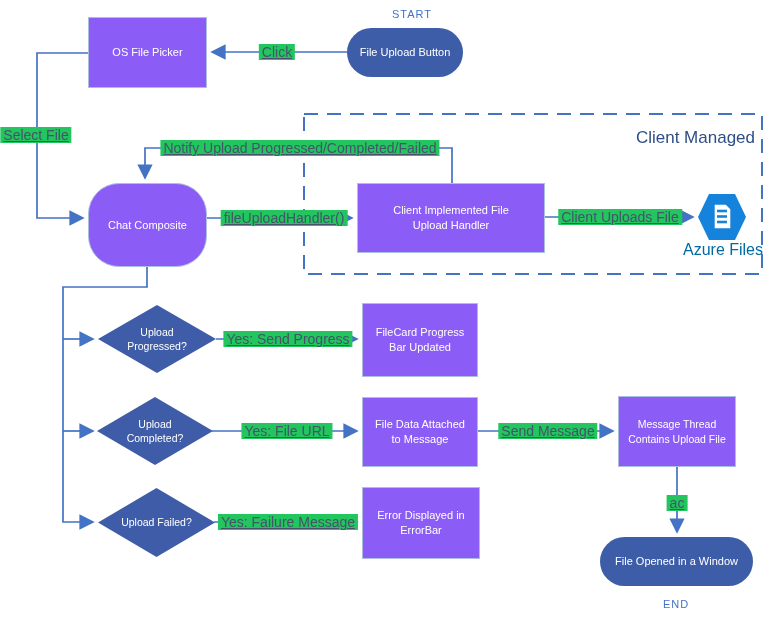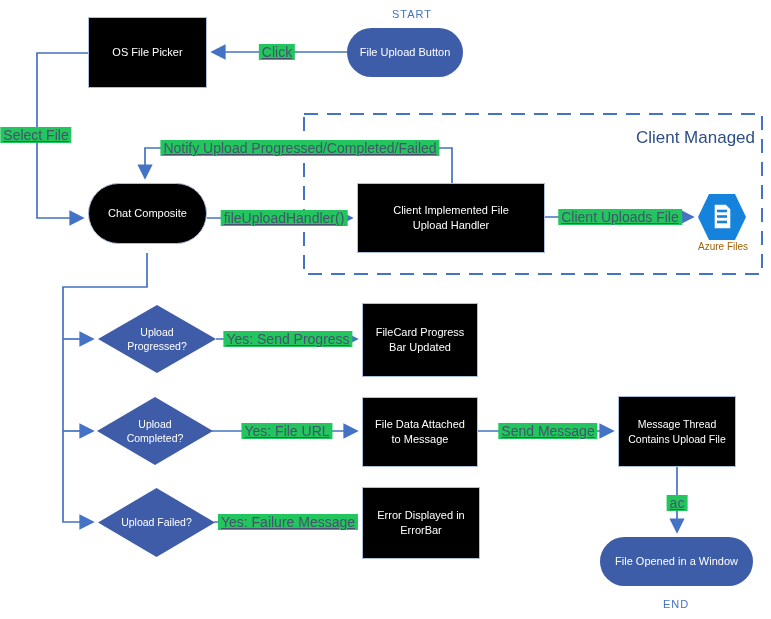--- a/index.html
+++ b/index.html
@@ -1,31 +1,31 @@
 <!DOCTYPE html>
 <html><head>
 <meta charset="utf-8">
 <style>
   html,body{margin:0;padding:0;background:#fff;}
   body{font-family:"Liberation Sans","DejaVu Sans",sans-serif;}
   .canvas{position:relative;width:771px;height:619px;background:#fff;overflow:hidden;}
   .lines{position:absolute;left:0;top:0;z-index:0;}
   .node{position:absolute;display:flex;align-items:center;justify-content:center;
         text-align:center;color:#fff;z-index:2;box-sizing:border-box;line-height:1.35;}
-  .box{background:#000000;border:1.5px solid #adbedf;font-size:11px;padding:2px 6px;}
+  .box{background:#8b5cf6;border:1.5px solid #adbedf;font-size:11px;padding:2px 6px;}
   .pill{background:#3e5da8;border-radius:25px;font-size:11px;padding:2px 8px;}
   .diamond{background:#3e5ca7;clip-path:polygon(50% 0,100% 50%,50% 100%,0 50%);
            font-size:10.5px;padding:6px 18px;}
   .edge-label{position:absolute;transform:translate(-50%,-50%);background:#22c55e;
               color:#44546a;font-size:14px;white-space:nowrap;z-index:3;padding:0 3px;text-decoration:underline;}
   .terminal-label{position:absolute;transform:translate(-50%,-50%);color:#4472c4;
                   font-size:11px;letter-spacing:1px;white-space:nowrap;z-index:3;}
   .container-label{position:absolute;color:#2e4e85;font-size:17px;white-space:nowrap;z-index:3;}
-  .azure-label{position:absolute;transform:translateX(-50%);color:#a16207;
-               font-size:10px;white-space:nowrap;z-index:3;}
+  .azure-label{position:absolute;transform:translateX(-50%);color:#0369a1;
+               font-size:16px;white-space:nowrap;z-index:3;}
   .azure-icon{position:absolute;z-index:2;}
 </style>
 </head>
 <body>
 
 <div class="canvas">
 
   <svg class="lines" width="771" height="619" viewBox="0 0 771 619">
     <defs>
       <marker id="arr" markerWidth="10" markerHeight="9" refX="8" refY="4.5" orient="auto">
@@ -56,21 +56,21 @@
       <path d="M214,522 L357,522" marker-end="url(#arr)"></path>
 
       <path d="M677,467 L677,532" marker-end="url(#arr)"></path>
     </g>
   </svg>
 
   <div class="terminal-label" style="left:412px;top:14px;">START</div>
   <div class="node pill" style="left:347px;top:28px;width:116px;height:49px;">File Upload Button</div>
 
   <div class="node box" style="left:88px;top:17px;width:119px;height:71px;">OS File Picker</div>
-  <div class="node box" style="left:88px;top:183px;width:119px;height:61px;border-radius:31px;">Chat Composite</div>
+  <div class="node box" style="left:88px;top:183px;width:119px;height:84px;border-radius:31px;">Chat Composite</div>
   <div class="node box" style="left:362px;top:303px;width:116px;height:74px;">FileCard Progress Bar Updated</div>
   <div class="node box" style="left:357px;top:183px;width:188px;height:70px;padding:2px 28px;">Client Implemented File Upload Handler</div>
   <div class="node box" style="left:362px;top:397px;width:116px;height:70px;">File Data Attached to Message</div>
   <div class="node box" style="left:618px;top:396px;width:118px;height:71px;font-size:10.5px;padding:2px 2px;">Message Thread Contains Upload File</div>
   <div class="node box" style="left:362px;top:487px;width:118px;height:72px;">Error Displayed in ErrorBar</div>
 
   <div class="node diamond" style="left:98px;top:305px;width:118px;height:68px;">Upload Progressed?</div>
   <div class="node diamond" style="left:97px;top:397px;width:116px;height:68px;">Upload Completed?</div>
   <div class="node diamond" style="left:98px;top:488px;width:117px;height:69px;">Upload Failed?</div>
 

